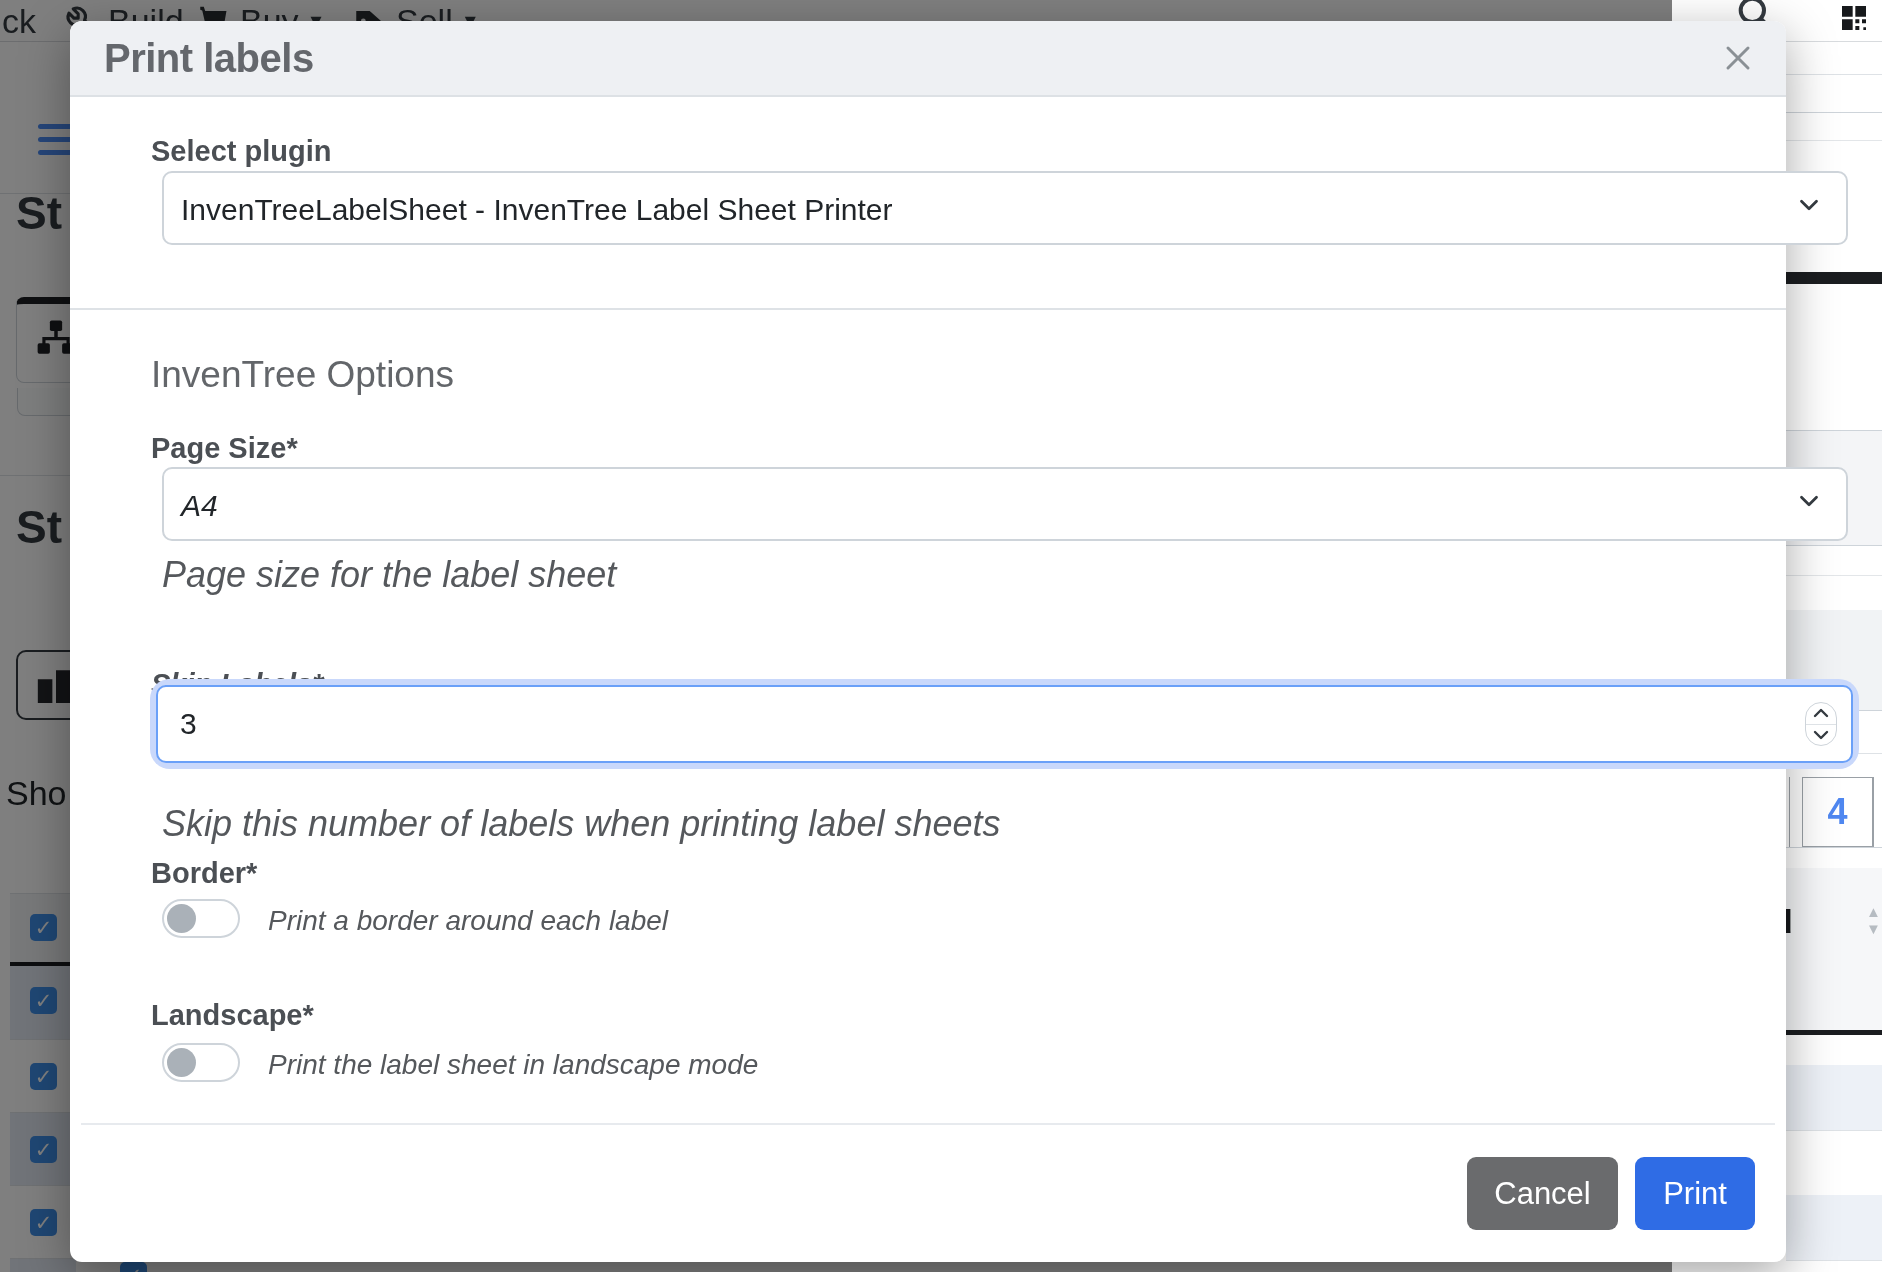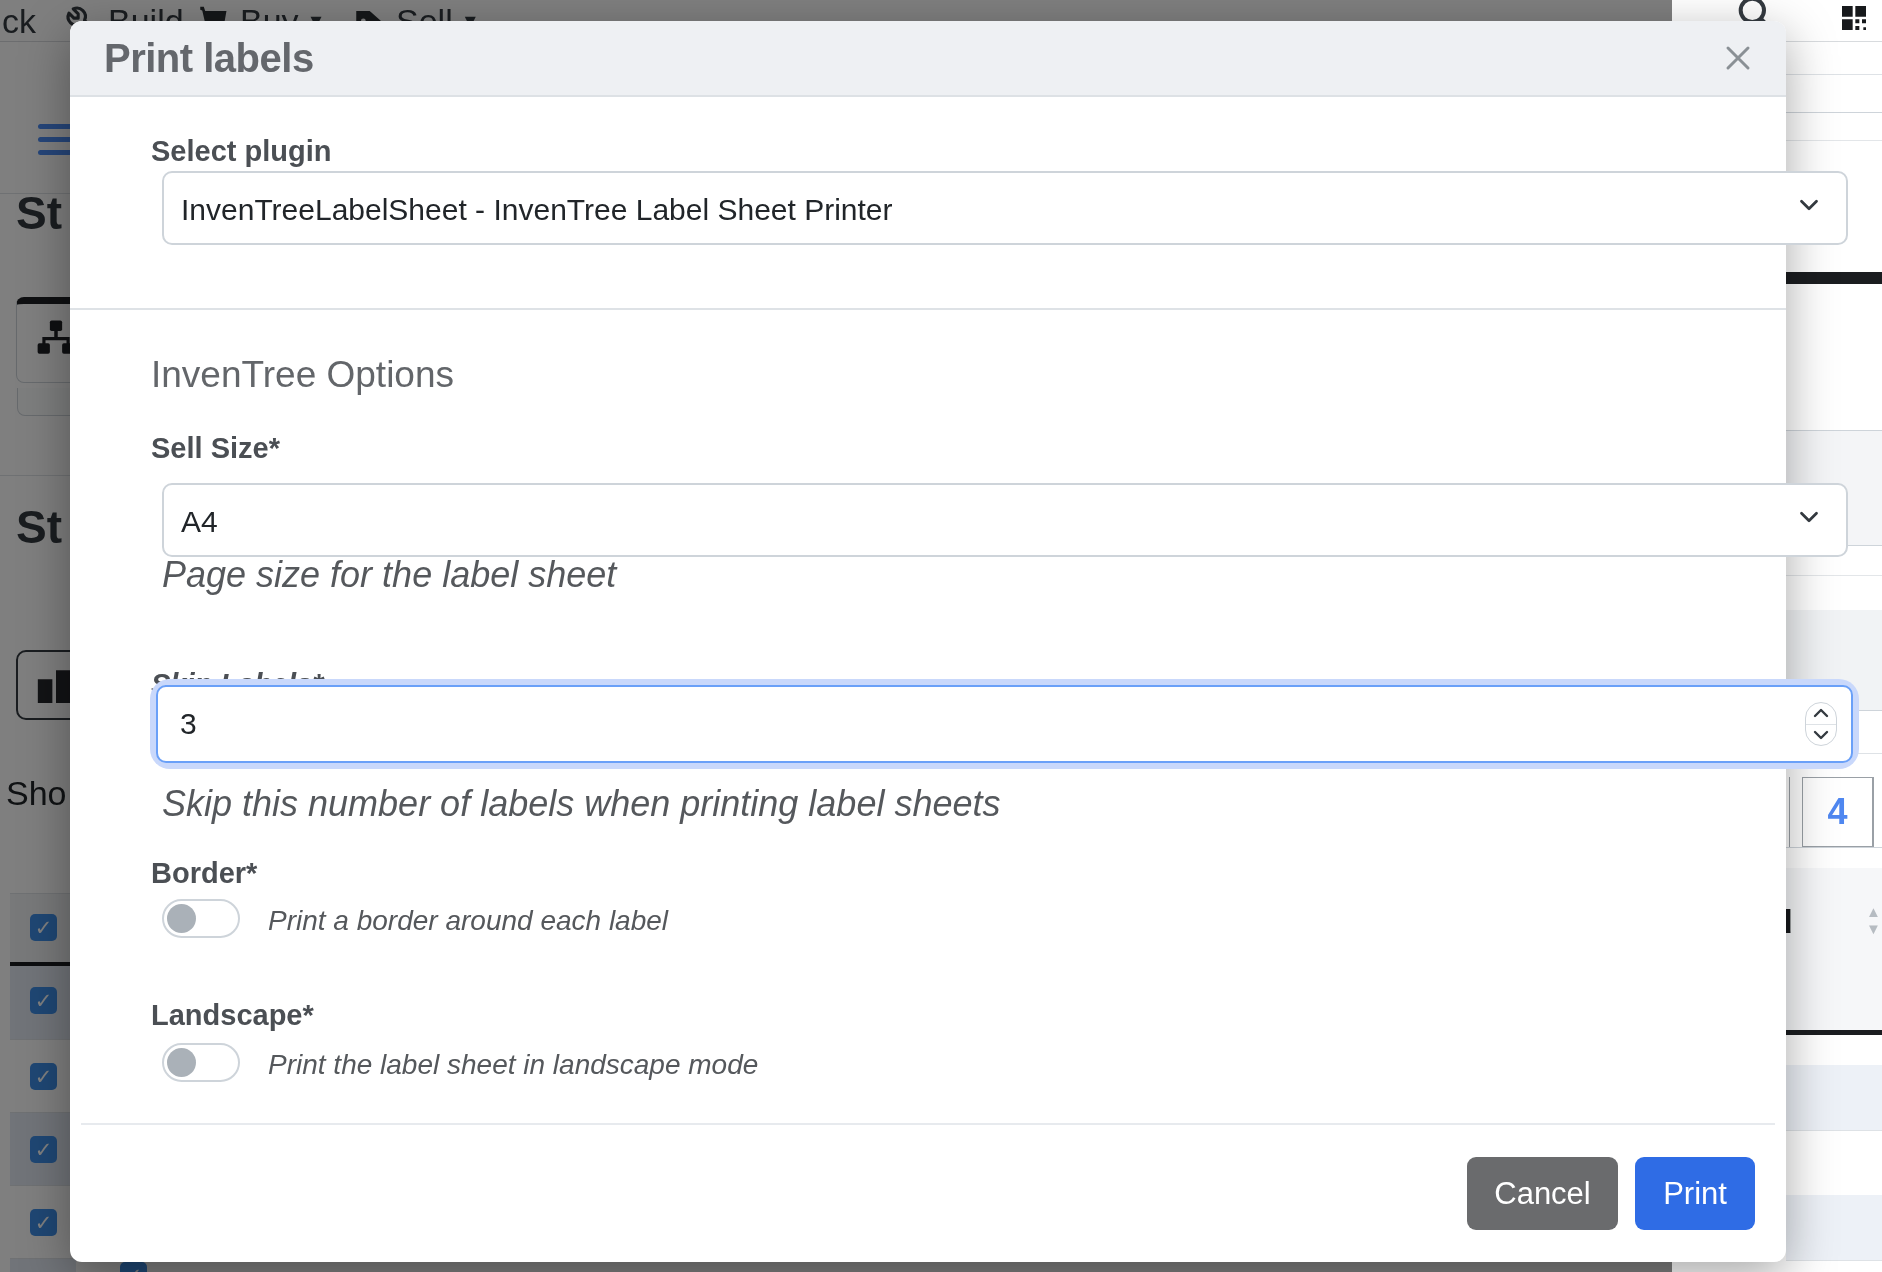--- a/index.html
+++ b/index.html
@@ -259,22 +259,22 @@
           <svg width="30" height="30" viewBox="0 0 28 28" fill="none" stroke="#343a40" stroke-width="2.6" stroke-linecap="round" stroke-linejoin="round">
               <path d="M7 11l7 7 7-7"></path>
             </svg>
         </span>
       </div>
 
       <div class="divider" style="left:-11px; top:209px;"></div>
 
       <div class="section-h" style="top:255px;">InvenTree Options</div>
 
-      <div class="f-label" style="top:333px;">Sell Size*</div>
-      <div class="sel" style="top:384px;">
+      <div class="f-label" style="top:333px;">Page Size*</div>
+      <div class="sel" style="top:368px;font-style:italic;">
         <span>A4</span>
         <span class="chev">
           <svg width="30" height="30" viewBox="0 0 28 28" fill="none" stroke="#343a40" stroke-width="2.6" stroke-linecap="round" stroke-linejoin="round">
               <path d="M7 11l7 7 7-7"></path>
             </svg>
         </span>
       </div>
       <div class="help" style="top:455px;">Page size for the label sheet</div>
 
       <div class="f-label" style="top:569px;font-style:italic;">Skip Labels*</div>
@@ -286,21 +286,21 @@
                 <path d="M2 8l6-6 6 6"></path>
               </svg>
           </div>
           <div class="half">
             <svg width="16" height="10" viewBox="0 0 16 10" fill="none" stroke="#343a40" stroke-width="2.4" stroke-linecap="round" stroke-linejoin="round">
                 <path d="M2 2l6 6 6-6"></path>
               </svg>
           </div>
         </div>
       </div>
-      <div class="help" style="top:684px;text-align:right;">Skip this number of labels when printing label sheets</div>
+      <div class="help" style="top:704px;text-align:right;">Skip this number of labels when printing label sheets</div>
 
       <div class="f-label" style="top:758px;">Border*</div>
       <div class="switch" style="top:800px;">
           <div class="knob"></div>
         </div>
       <div class="toggle-help" style="top:806px;">Print a border around each label</div>
 
       <div class="f-label" style="top:900px;">Landscape*</div>
       <div class="switch" style="top:944px;">
           <div class="knob"></div>

